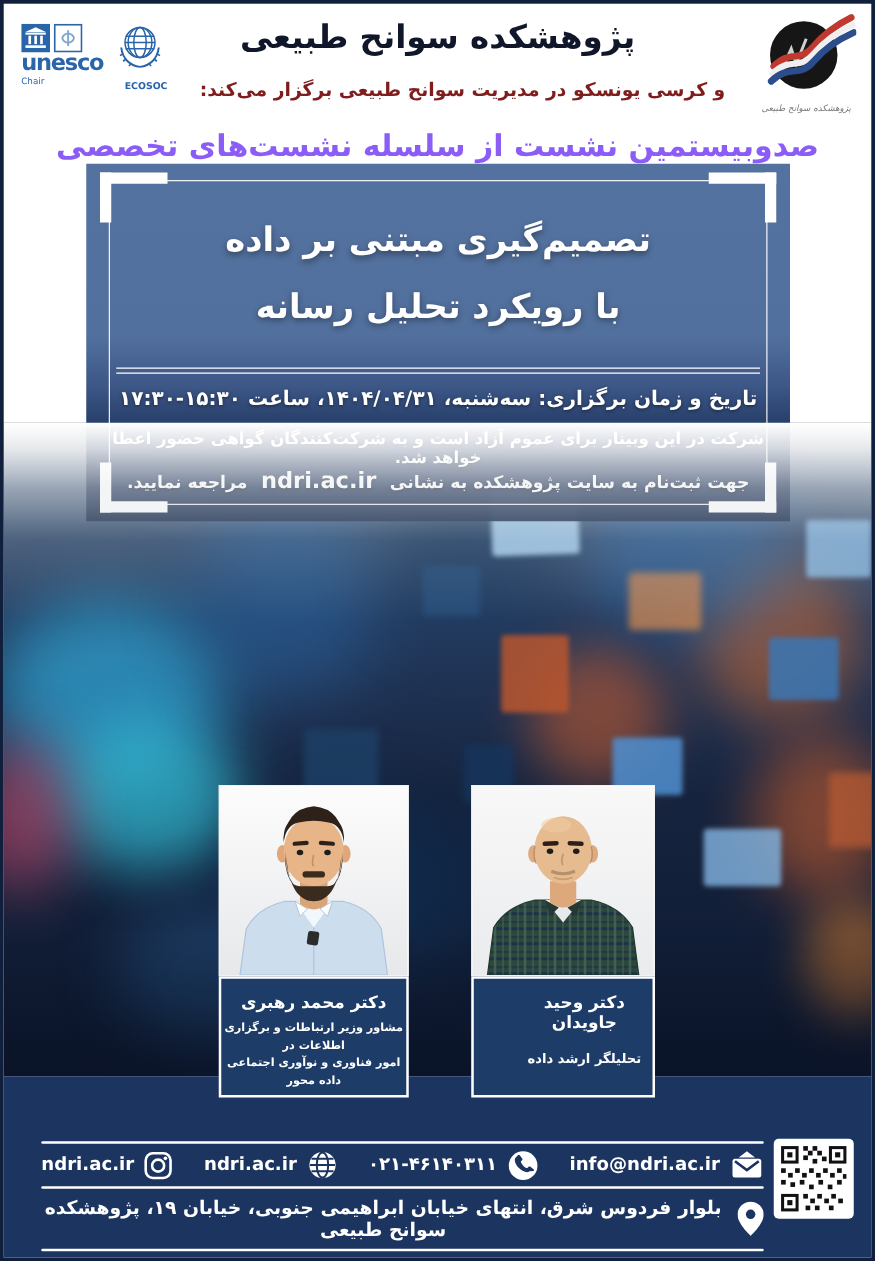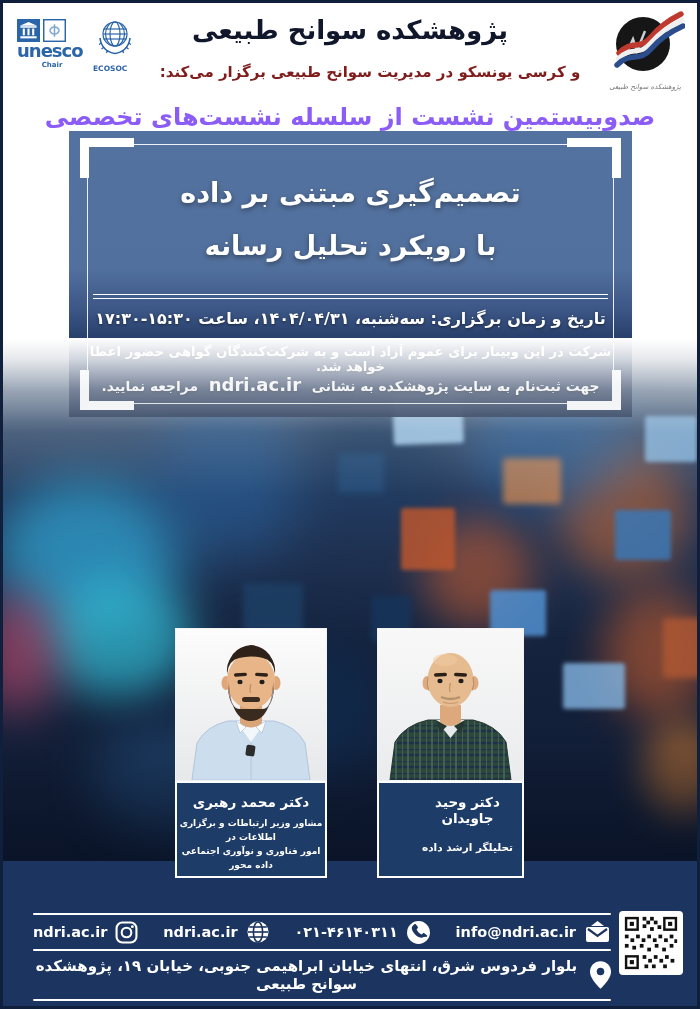--- a/index.html
+++ b/index.html
@@ -13,22 +13,22 @@
   .hdr{position:absolute;top:0;left:0;right:0;height:335px;background:#fff;}
   .h1{position:absolute;top:12px;left:0;right:0;text-align:center;direction:rtl;
       font-size:26px;font-weight:bold;color:#10172b;}
   .h2{position:absolute;top:60px;left:0;right:0;text-align:center;direction:rtl;
       font-size:15px;font-weight:bold;color:#7f1d1d;padding-left:40px;}
   .h3{position:absolute;top:100px;left:0;right:0;text-align:center;direction:rtl;
       font-size:24px;font-weight:bold;color:#8b5cf6;}
   .unesco{position:absolute;left:14px;top:16px;width:70px;}
   .unesco .squares{display:flex;gap:3px;}
   .unesco .uname{font-size:18px;font-weight:bold;color:#2a64a9;letter-spacing:-1px;line-height:1.05;}
-  .unesco .uchair{font-size:7px;color:#2a64a9;font-weight:bold;text-align:center;}
-  .ecosoc{position:absolute;left:90px;top:12px;width:56px;text-align:left;}
+  .unesco .uchair{font-size:7px;color:#2a64a9;font-weight:normal;}
+  .ecosoc{position:absolute;left:75px;top:12px;width:56px;text-align:right;}
   .ecosoc .ename{font-size:7.5px;font-weight:bold;color:#2a64a9;margin-top:1px;}
   .ndri-logo{position:absolute;right:10px;top:8px;width:84px;text-align:center;}
   .ndri-cap{font-size:7px;color:#777;font-style:italic;direction:rtl;line-height:1.3;margin-top:2px;}
   
   .evt{
     position:absolute;left:66px;top:128px;width:563px;height:286px;
     background:linear-gradient(180deg,#54729f 0%,#52709d 48%,#3d5787 62%,#243c66 74%,#1c3158 84%,rgba(24,42,74,.94) 100%);
   }
   .evt .inner{position:absolute;left:18px;right:18px;top:13px;bottom:13px;
     border:1.5px solid rgba(255,255,255,.9);}

